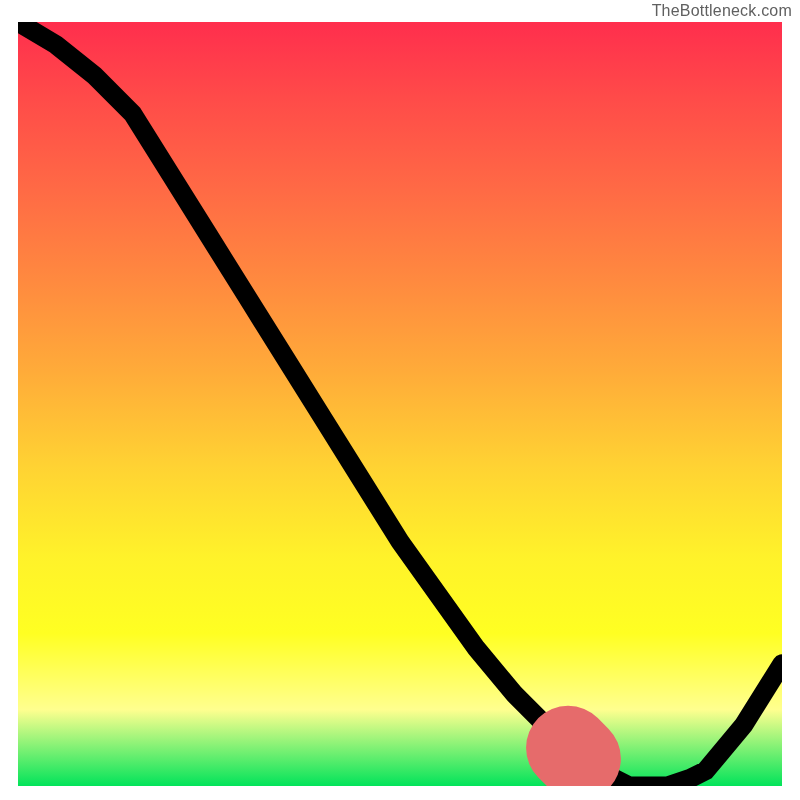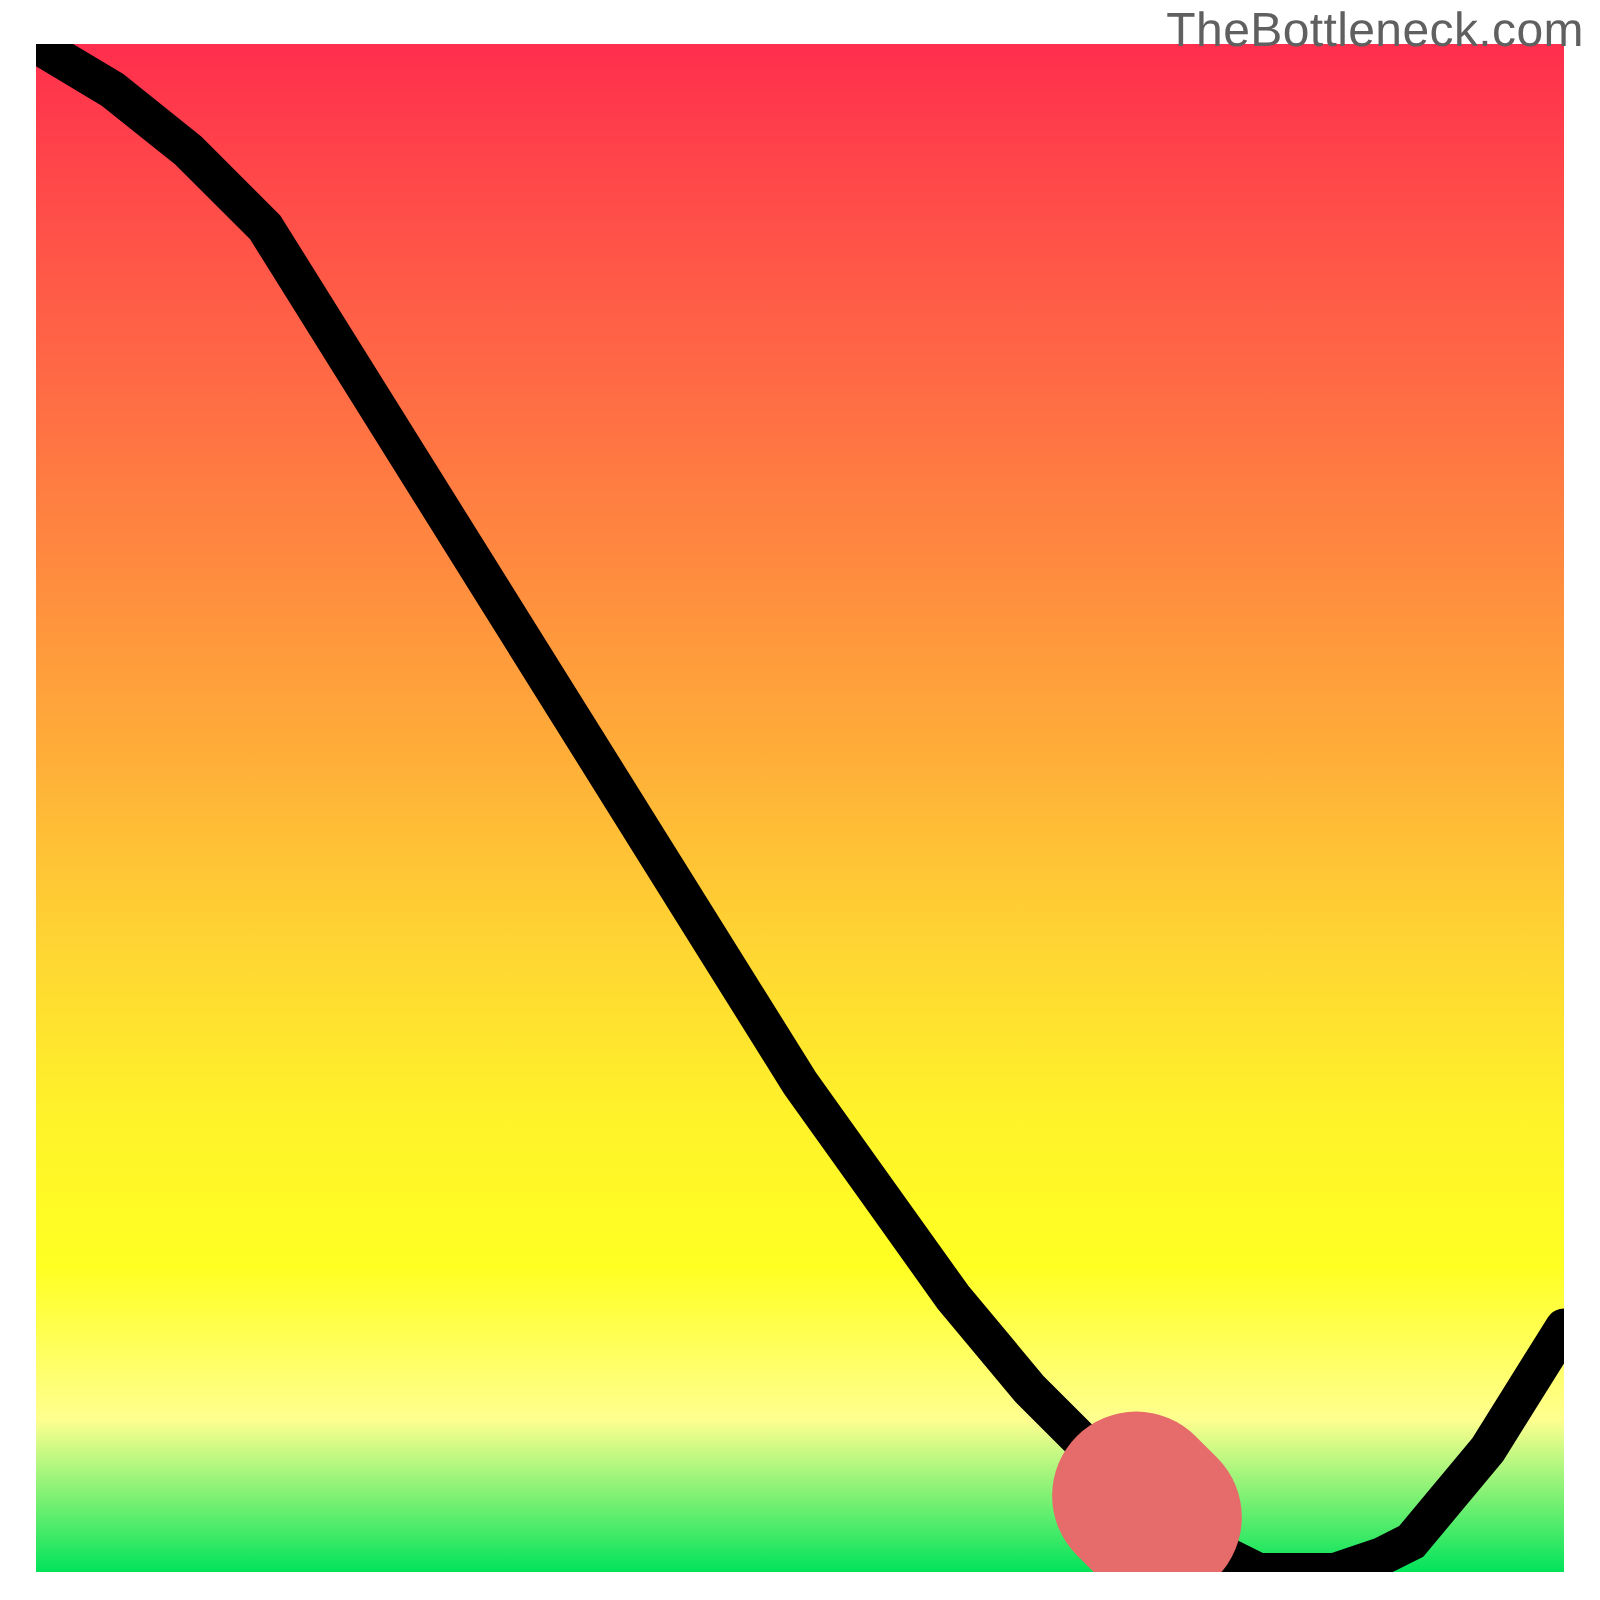--- a/index.html
+++ b/index.html
@@ -13,21 +13,21 @@
   .chart-wrap {
     position: relative;
     width: 800px;
     height: 800px;
   }
   .watermark {
     position: absolute;
     top: 2px;
     right: 8px;
     color: #606060;
-    font-size: 24px;
+    font-size: 16px;
     font-weight: 500;
     letter-spacing: 0.2px;
     z-index: 5;
   }
   .plot {
     position: absolute;
     left: 18px;
     top: 22px;
     width: 764px;
     height: 764px;

